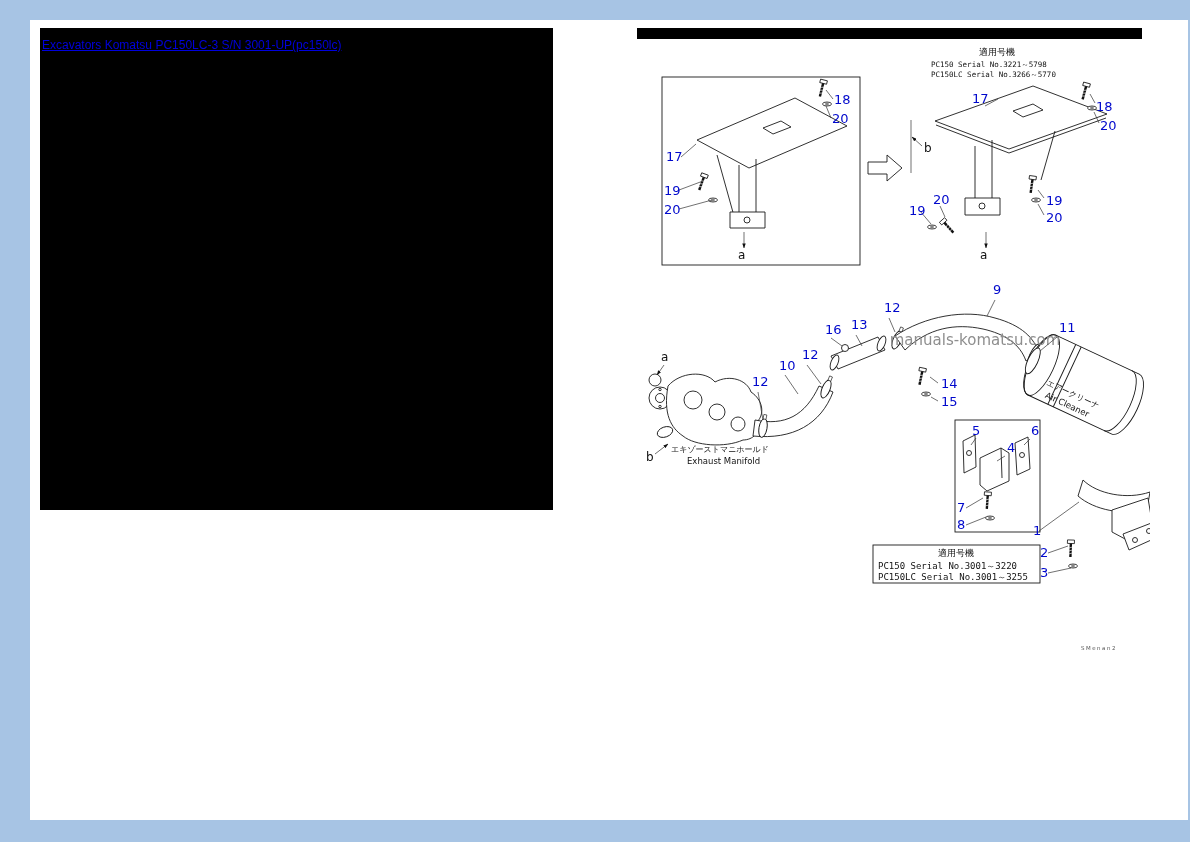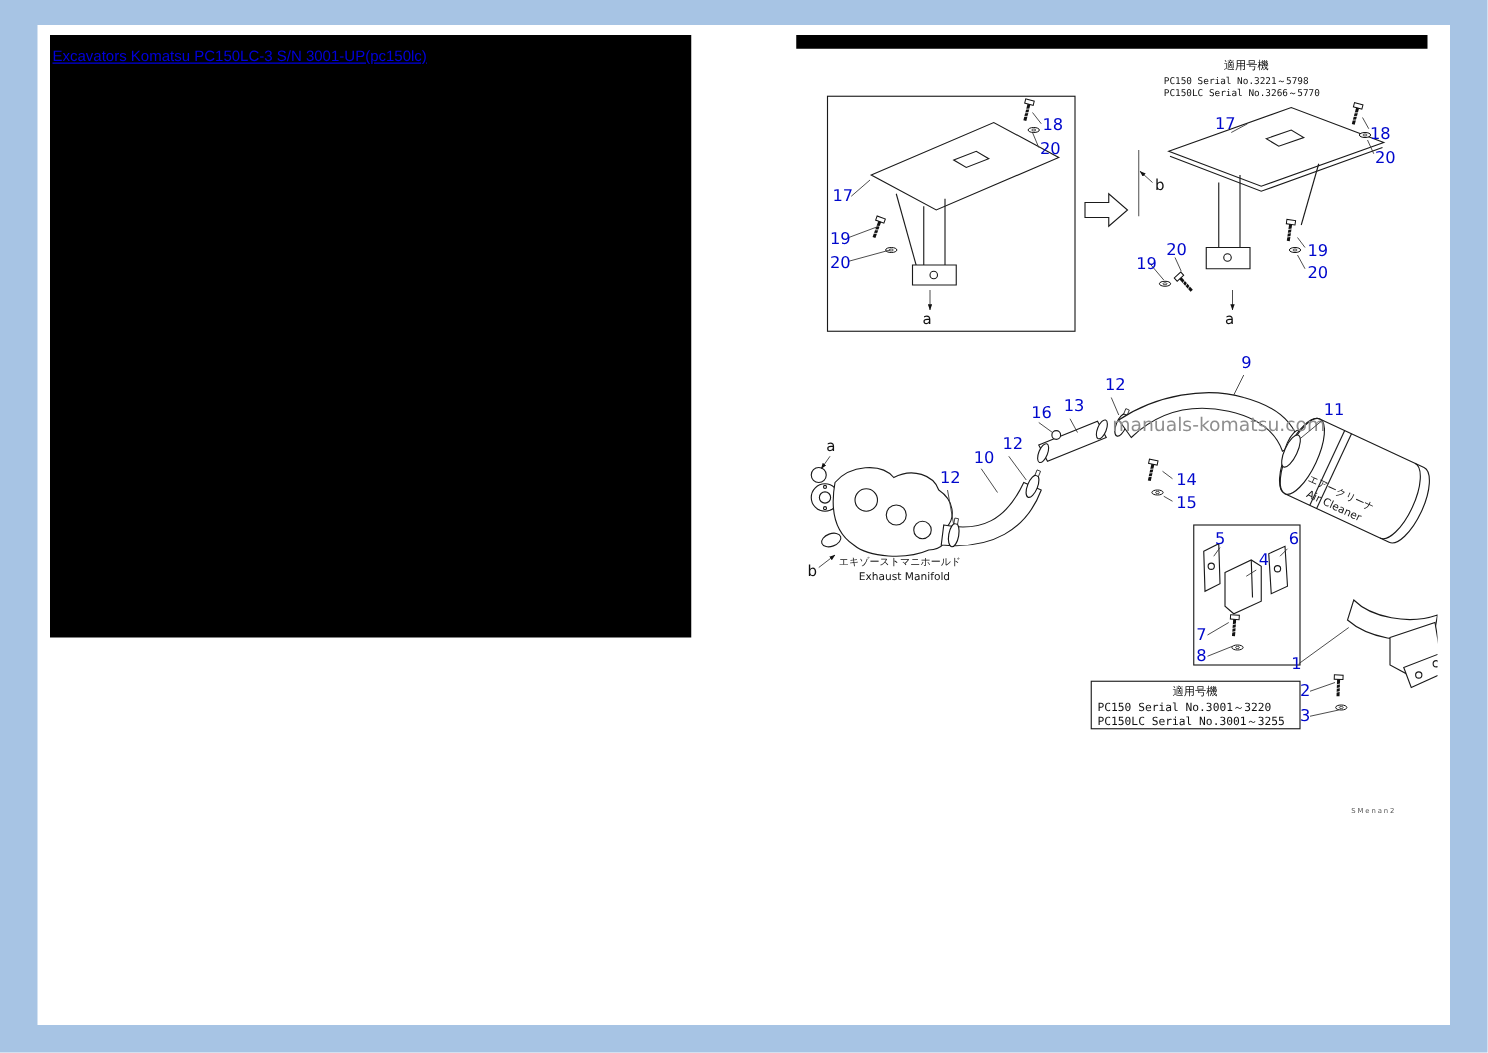--- a/index.html
+++ b/index.html
@@ -1,21 +1,21 @@
 <!DOCTYPE html>
 <html><head>
 <meta charset="utf-8">
 <style>
   html,body{margin:0;padding:0;}
   body{
     width:1190px;height:842px;overflow:hidden;position:relative;
     background:#a7c4e4;
     font-family:"DejaVu Sans",sans-serif;
   }
-  .sheet{position:absolute;left:30px;top:20px;width:1130px;height:800px;background:#ffffff;}
+  .sheet{position:absolute;left:30px;top:20px;width:1130px;height:800px;background:#ffffff;padding-left:28px;}
   .black-panel{position:absolute;left:10px;top:8px;width:513px;height:482px;background:#000000;}
   .doc-link{
     position:absolute;left:2px;top:10px;white-space:nowrap;
     font-family:"Liberation Sans",sans-serif;font-size:12px;
     color:#0000dd;text-decoration:underline;cursor:pointer;
   }
   .diagram{position:absolute;left:605px;top:8px;width:515px;height:702px;}
 
   
   text{fill:#111;}

